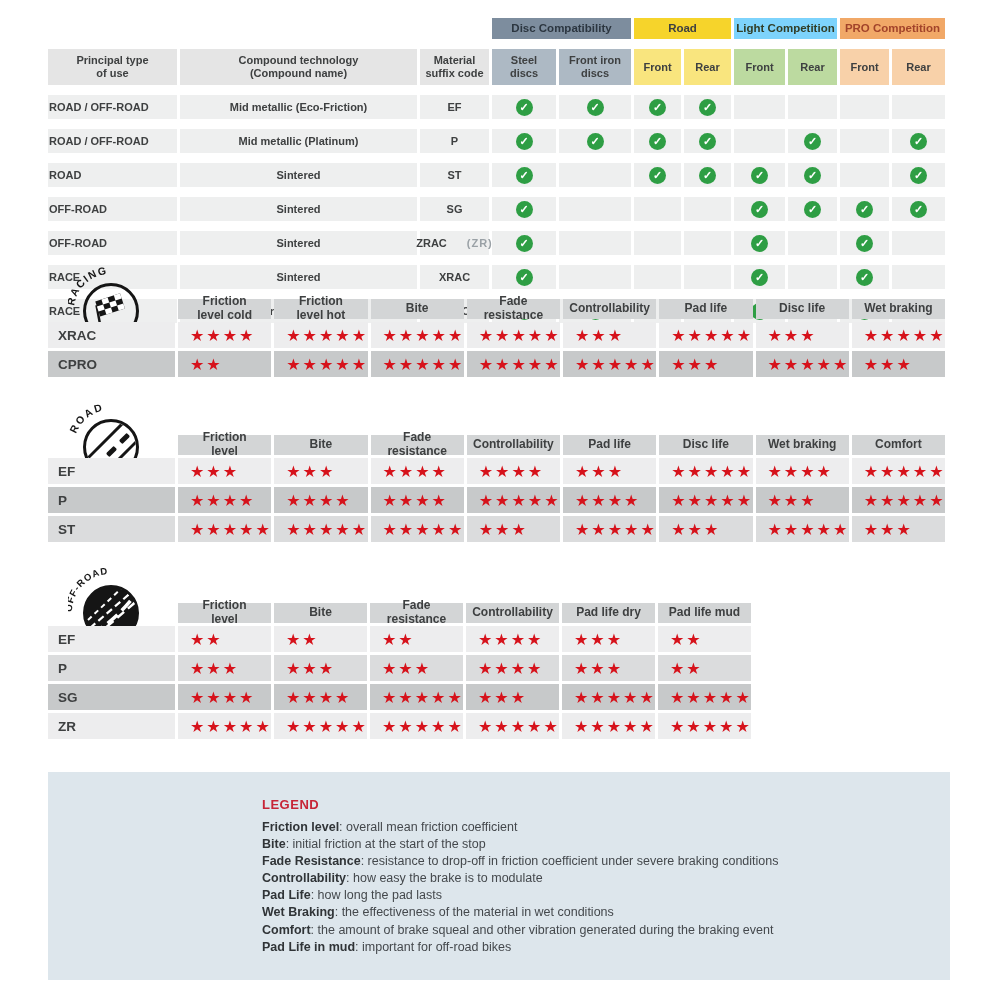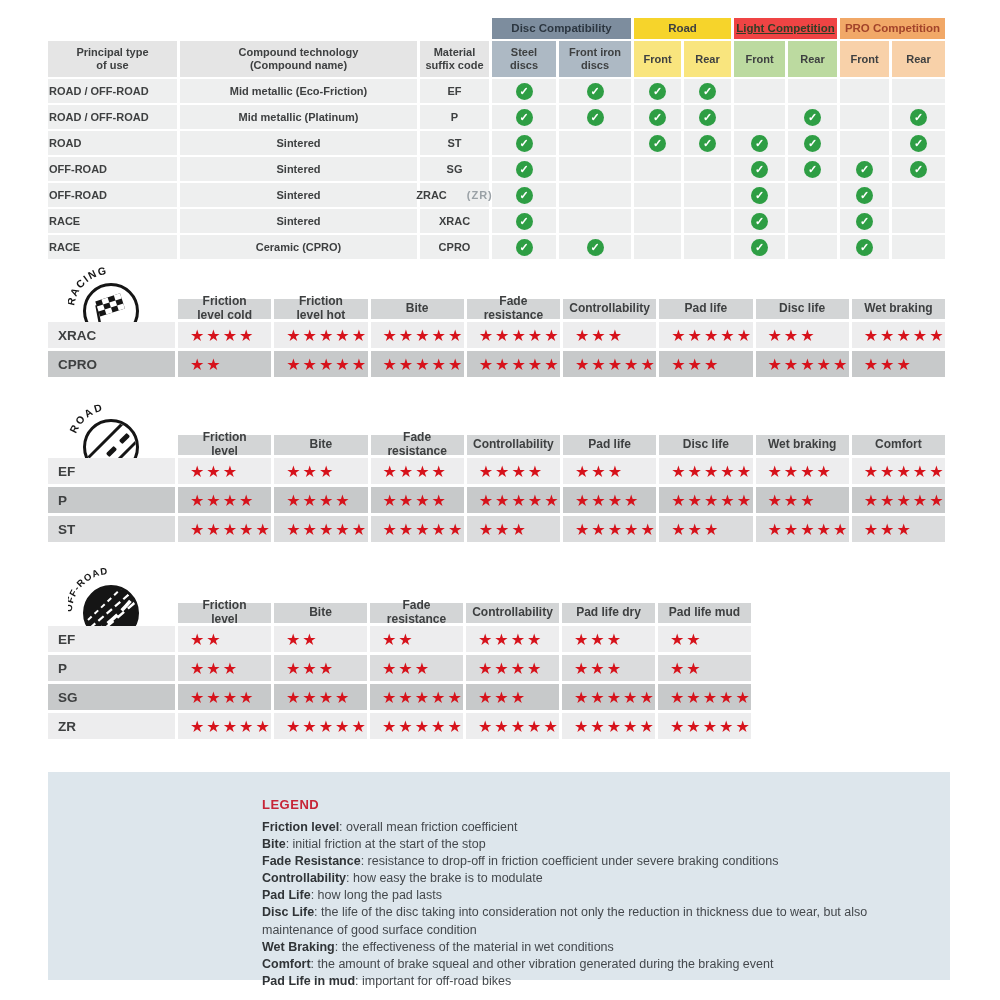--- a/index.html
+++ b/index.html
@@ -1,21 +1,21 @@
 <!DOCTYPE html>
 <html><head>
 <meta charset="utf-8">
 <style>
   *{margin:0;padding:0;box-sizing:border-box}
   html,body{width:1000px;height:1000px}
   body{position:relative;background:#ffffff;font-family:"Liberation Sans",sans-serif;color:#3e4041;overflow:hidden}
   .abs{position:absolute}
 
   
-  #compat-grid{display:grid;grid-template-columns:129px 237px 69px 64px 72px 47px 47px 51px 49px 49px 53px;grid-template-rows:21px 36px repeat(7,24px);gap:2px 3px;width:788px}
+  #compat-grid{display:grid;grid-template-columns:129px 237px 69px 64px 72px 47px 47px 51px 49px 49px 53px;grid-template-rows:21px 36px repeat(7,24px);gap:10px 3px;width:788px}
   .cell{display:flex;align-items:center;justify-content:center;background:#eeefef;font-size:11px;font-weight:bold;text-align:center;line-height:1.15;white-space:pre-line}
   .blank{background:transparent}
   .hdr{background:#e5e5e5}
   .grp{font-size:11.5px}
   .use-cell{justify-content:flex-start;padding-left:1px;text-align:left}
   .code-sub{color:#9aa1a6;margin-left:20px;letter-spacing:1px}
   .check{width:17px;height:17px;border-radius:50%;background:#2e9e44;color:#fff;display:flex;align-items:center;justify-content:center;font-size:11px;font-weight:bold;line-height:1}
 
   
   .rate-grid{display:grid;gap:3px}
@@ -37,21 +37,21 @@
   svg text{font-family:"Liberation Sans",sans-serif}
 </style>
 </head>
 <body>
 
 <section class="abs" style="top:18px;left:48px">
   <div id="compat-grid">
       <div class="cell blank" style="grid-column: 1 / span 3;"></div>
       <div class="cell grp" style="grid-column: span 2; background: rgb(125, 141, 158); color: rgb(44, 54, 64);">Disc Compatibility</div>
       <div class="cell grp" style="grid-column: span 2; background: rgb(246, 212, 43); color: rgb(62, 64, 65);">Road</div>
-      <div class="cell grp" style="grid-column: span 2; background: #ef4444; color: rgb(49, 61, 38); text-decoration: underline;">Light Competition</div>
+      <div class="cell grp" style="grid-column: span 2; background: #7dd3fc; color: rgb(49, 61, 38);">Light Competition</div>
       <div class="cell grp" style="grid-column: span 2; background: rgb(241, 168, 103); color: rgb(162, 67, 42);">PRO Competition</div>
       <div class="cell hdr">Principal type
 of use</div>
       <div class="cell hdr">Compound technology
 (Compound name)</div>
       <div class="cell hdr">Material
 suffix code</div>
       <div class="cell" style="background: rgb(173, 185, 196);">Steel
 discs</div>
       <div class="cell" style="background: rgb(173, 185, 196);">Front iron
@@ -320,18 +320,17 @@
 </section>
 
 <section class="abs" id="legend-panel" style="top:772px;left:48px">
   <div id="legend-title">LEGEND</div>
   <div id="legend-items">
       <div class="legend-item"><b>Friction level</b><span>: overall mean friction coefficient</span></div>
       <div class="legend-item"><b>Bite</b><span>: initial friction at the start of the stop</span></div>
       <div class="legend-item"><b>Fade Resistance</b><span>: resistance to drop-off in friction coefficient under severe braking conditions</span></div>
       <div class="legend-item"><b>Controllability</b><span>: how easy the brake is to modulate</span></div>
       <div class="legend-item"><b>Pad Life</b><span>: how long the pad lasts</span></div>
-      <div class="legend-item"><b>Disc Life</b><span>: the life of the disc taking into consideration not only the reduction in thickness due to wear, but also maintenance of good surface condition</span></div>
       <div class="legend-item"><b>Wet Braking</b><span>: the effectiveness of the material in wet conditions</span></div>
       <div class="legend-item"><b>Comfort</b><span>: the amount of brake squeal and other vibration generated during the braking event</span></div>
       <div class="legend-item"><b>Pad Life in mud</b><span>: important for off-road bikes</span></div>
     </div>
 </section>
 
 </body></html>

